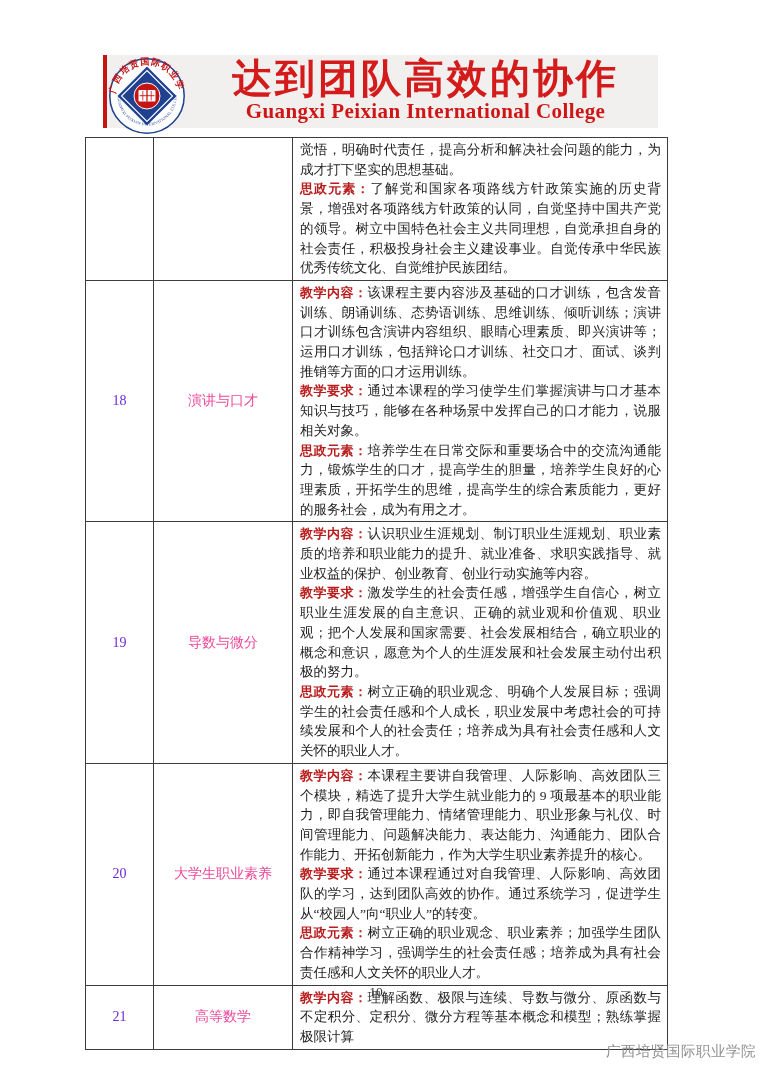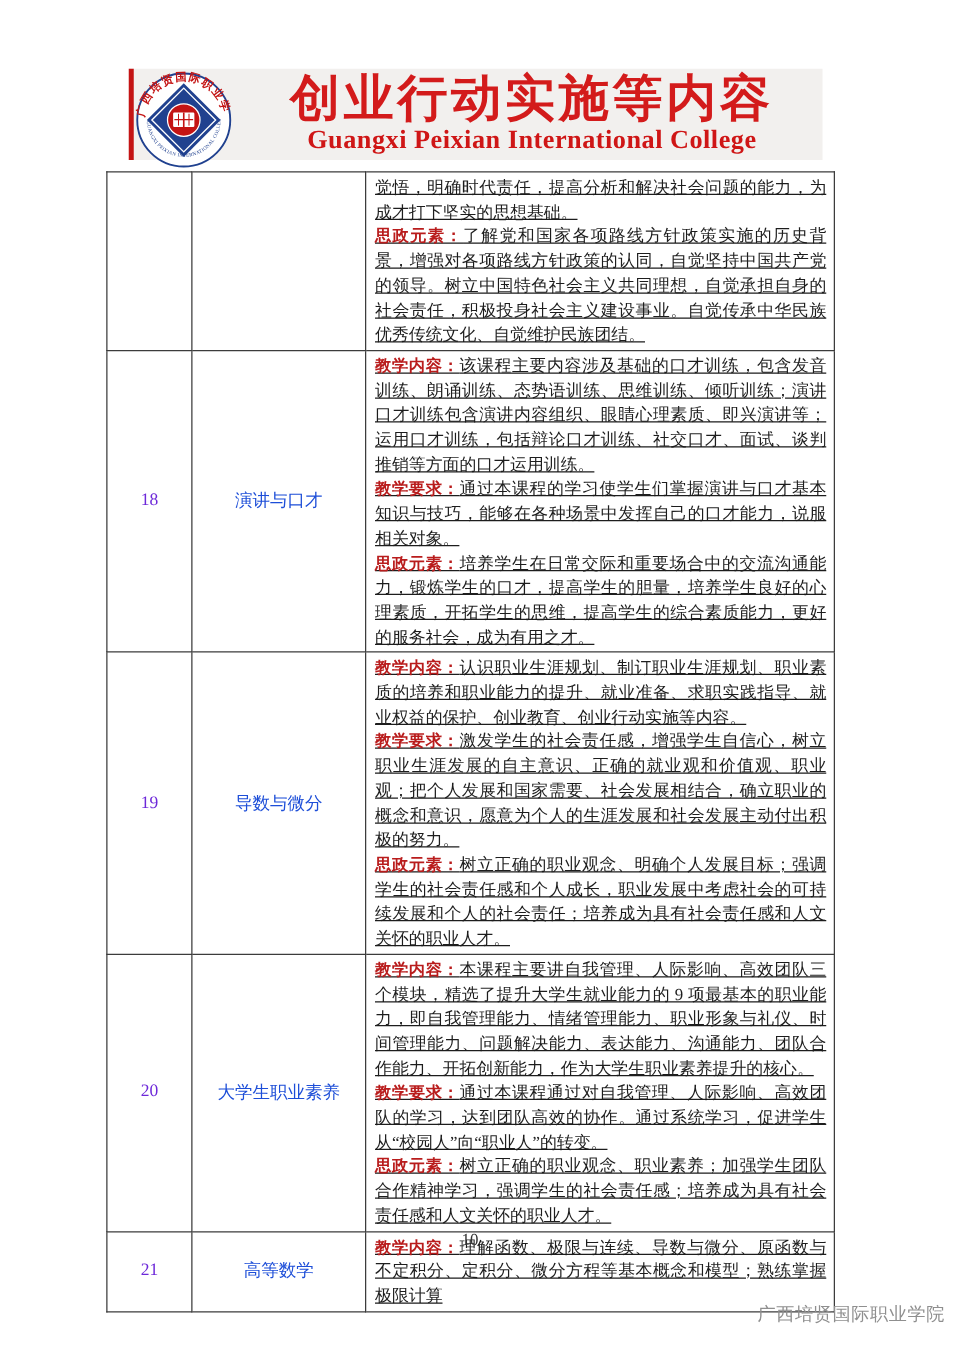--- a/index.html
+++ b/index.html
@@ -71,31 +71,30 @@
     overflow: hidden;
   }
   td.cell-no {
     text-align: center;
     font-size: 14px;
     color: #6d28d9;
   }
   td.cell-course {
     text-align: center;
     font-size: 14px;
-    color: #1d4ed8;
+    color: #ec4899;
     font-family: Liberation Mono, monospace;
   }
   td.cell-content {
     padding: 2px 6px 2px 7px;
     font-size: 13.5px;
     line-height: 19.7px;
     text-align: justify;
     color: #1d1d1d;
     vertical-align: top;
-    text-decoration: underline;
   }
   td.cell-content .para b {
     font-family: "Liberation Sans", "DejaVu Sans", sans-serif;
     font-size: 13px;
     font-weight: bold;
     color: #b91c1c;
   }
 
   
   .page-number {
@@ -143,21 +142,21 @@
         <text font-size="9" fill="#c41414" font-weight="bold" letter-spacing="1.2">
           <textPath href="#arcTop" startOffset="2">广西培贤国际职业学院</textPath>
         </text>
         <text font-size="4" fill="#20418f" letter-spacing="0.2">
           <textPath href="#arcBot" startOffset="1">GUANGXI PEIXIAN INTERNATIONAL COLLEGE</textPath>
         </text>
       </svg>
     </div>
 
     <div class="titles">
-      <div class="title-zh">创业行动实施等内容</div>
+      <div class="title-zh">达到团队高效的协作</div>
       <div class="title-en">Guangxi Peixian International College</div>
     </div>
   </div>
 
   <table class="course-table">
     <colgroup>
       <col style="width:68px">
       <col style="width:139px">
       <col style="width:375px">
     </colgroup>

